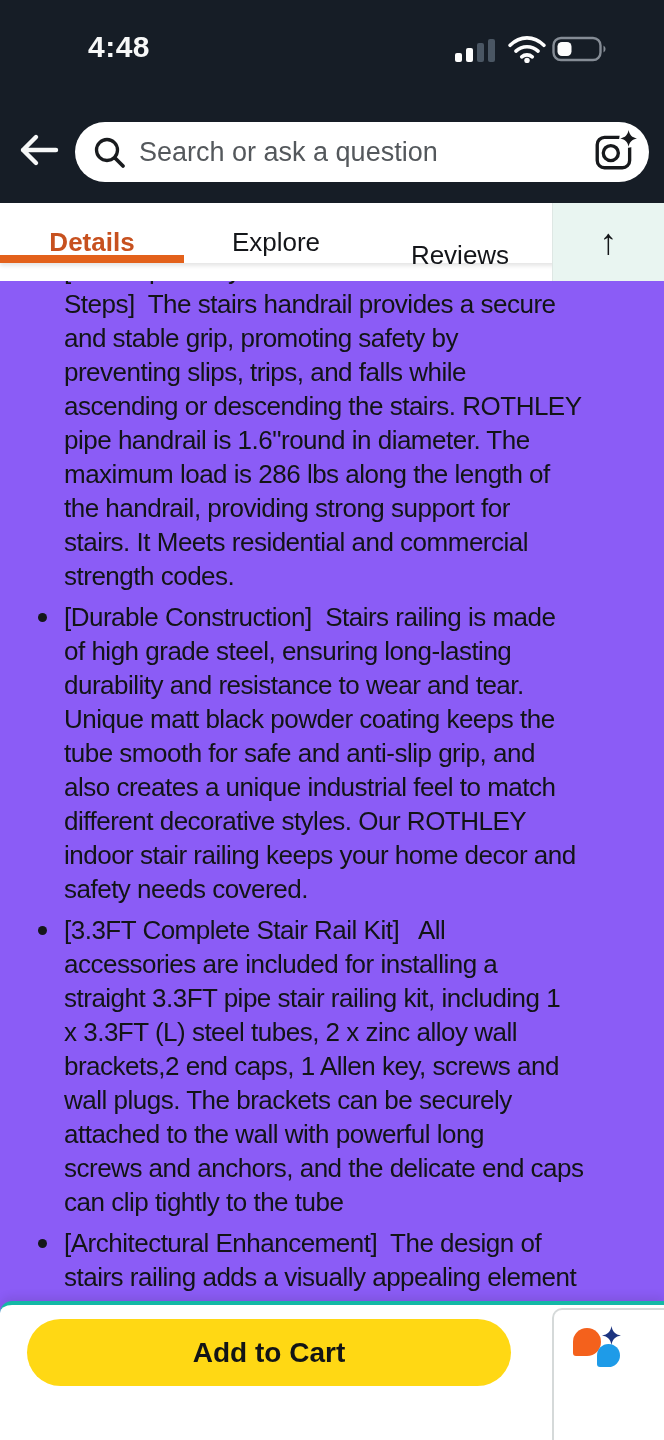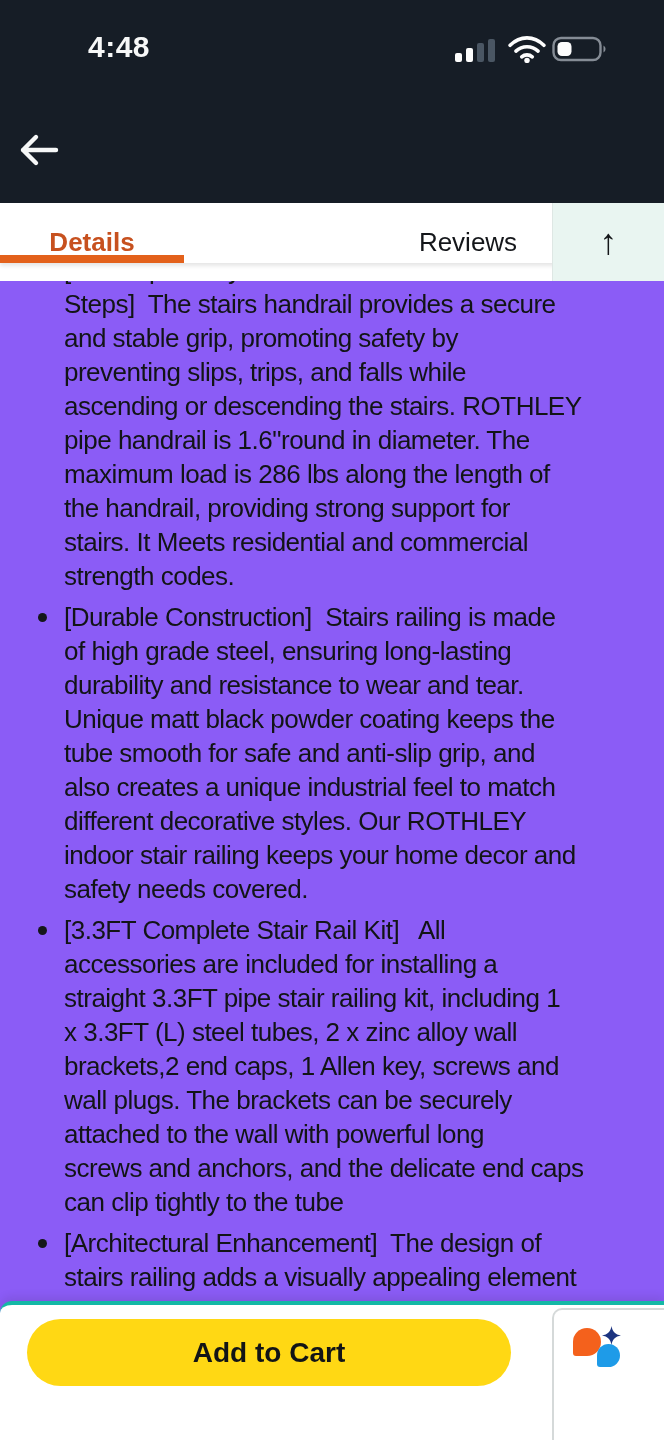--- a/index.html
+++ b/index.html
@@ -20,21 +20,21 @@
   .search-input{flex:1;border:none;outline:none;background:transparent;font-family:inherit;
                 font-size:27px;color:#16181A;padding:0 8px 0 12px;min-width:0;}
   .search-input::placeholder{color:#54585C;opacity:1;}
   .cam-btn{flex:0 0 auto;width:48px;height:48px;margin-right:10px;background:none;border:none;padding:0;cursor:pointer;}
 
   
   .tabbar{position:absolute;top:203px;left:0;width:664px;height:60px;background:#ffffff;z-index:20;
           box-shadow:0 3px 4px rgba(0,0,0,.10);}
   .tab{position:absolute;top:0;height:78px;width:184px;display:flex;align-items:center;justify-content:center;
        font-size:26px;color:#14161A;cursor:pointer;}
-  .tab.t0{left:0;}  .tab.t1{left:184px;} .tab.t2{left:376px;}
+  .tab.t0{left:0;}  .tab.t1{left:184px;} .tab.t2{left:368px;margin-top:13px;}
   .tab.active{color:#C7511F;font-weight:700;}
   .tab-indicator{position:absolute;left:0;bottom:0;width:184px;height:8px;background:#E3611B;}
   .scrolltop{position:absolute;left:552px;top:0;width:112px;height:78px;background:#E9F5F1;
              border:none;border-left:1px solid #DEE7E4;cursor:pointer;
              display:flex;align-items:center;justify-content:center;font-size:36px;color:#15171A;font-family:inherit;}
 
   
   .content{position:absolute;top:281px;left:0;right:0;bottom:0;overflow:hidden;background:#8b5cf6;z-index:5;}
   .scroll{margin-top:-28px;}
   ul.bullets{list-style:none;margin:0;padding:0;}
@@ -84,24 +84,40 @@
       <path d="M51.5 10.5 v7 a4 4 0 0 0 0 -7 z" fill="#858C95"></path>
       <rect x="5.5" y="7" width="14" height="14" rx="4.5" fill="#FDFDFD"></rect>
     </svg>
 
     <button class="back-btn" aria-label="back">
       <svg width="46" height="38" viewBox="0 0 46 38">
         <path d="M41 19 H8 M21 6 L8 19 L21 32" stroke="#F6F7F7" stroke-width="4.4" fill="none" stroke-linecap="round" stroke-linejoin="round"></path>
       </svg>
     </button>
 
+    <div class="search-pill">
+      <svg class="mag" width="34" height="34" viewBox="0 0 34 34">
+        <circle cx="14" cy="14" r="10.5" stroke="#191B1E" stroke-width="3.3" fill="none"></circle>
+        <path d="M22 22 L30 30" stroke="#191B1E" stroke-width="3.8" stroke-linecap="round"></path>
+      </svg>
+      <input class="search-input" type="text" value="" placeholder="Search or ask a question" style="">
+      <button class="cam-btn" aria-label="camera search">
+        <svg width="46" height="46" viewBox="0 0 44 44">
+          <rect x="5" y="9" width="31" height="29" rx="7" stroke="#17191C" stroke-width="3.2" fill="none"></rect>
+          <circle cx="35" cy="10" r="9" fill="#FFFFFF"></circle>
+          <circle cx="18" cy="24" r="7.2" stroke="#17191C" stroke-width="3.2" fill="none"></circle>
+          <path d="M35 2 C35.9 6.8 38.2 9.1 43 10 C38.2 10.9 35.9 13.2 35 18 C34.1 13.2 31.8 10.9 27 10 C31.8 9.1 34.1 6.8 35 2 Z" fill="#17191C"></path>
+        </svg>
+      </button>
+    </div>
   </div>
 
   <div class="tabbar">
     <div class="tab t0 active">Details</div>
+    <div class="tab t1">Explore</div>
     <div class="tab t2">Reviews</div>
     <div class="tab-indicator"></div>
     <button class="scrolltop">
       <span>↑</span>
     </button>
   </div>
 
   <div class="content">
     <div class="scroll">
       <ul class="bullets">

